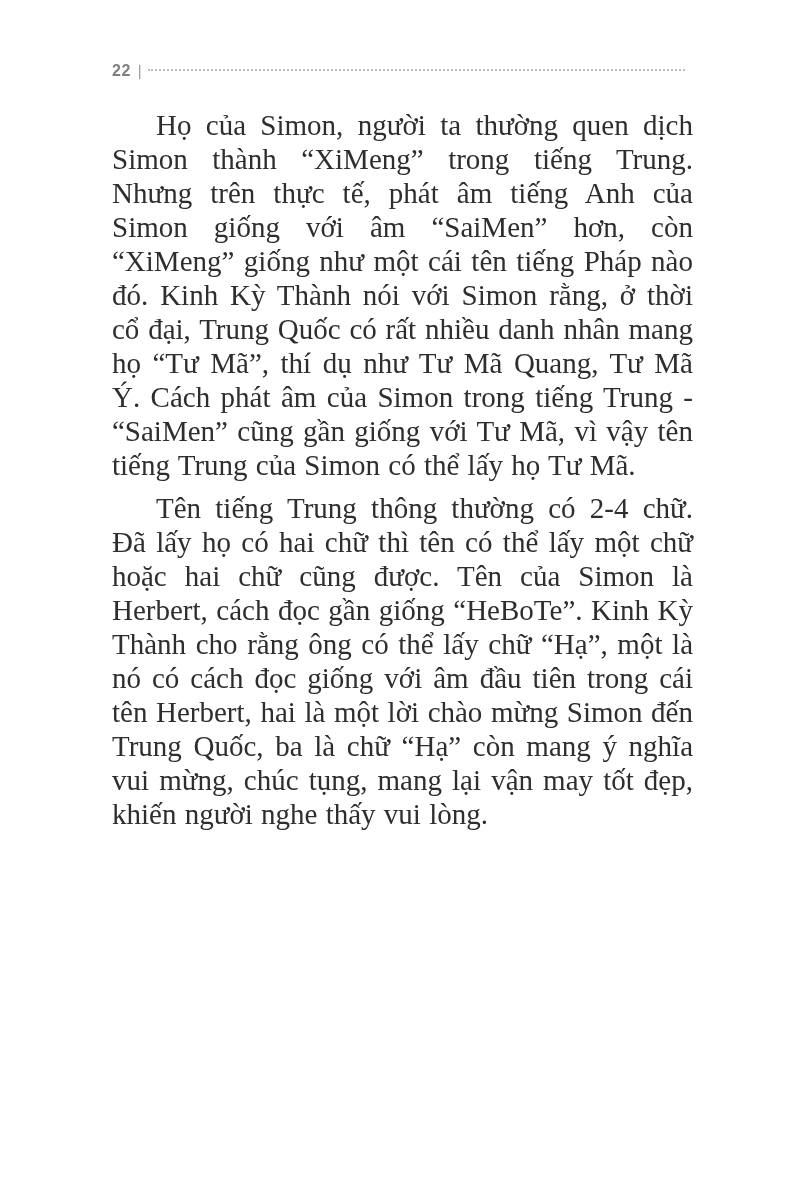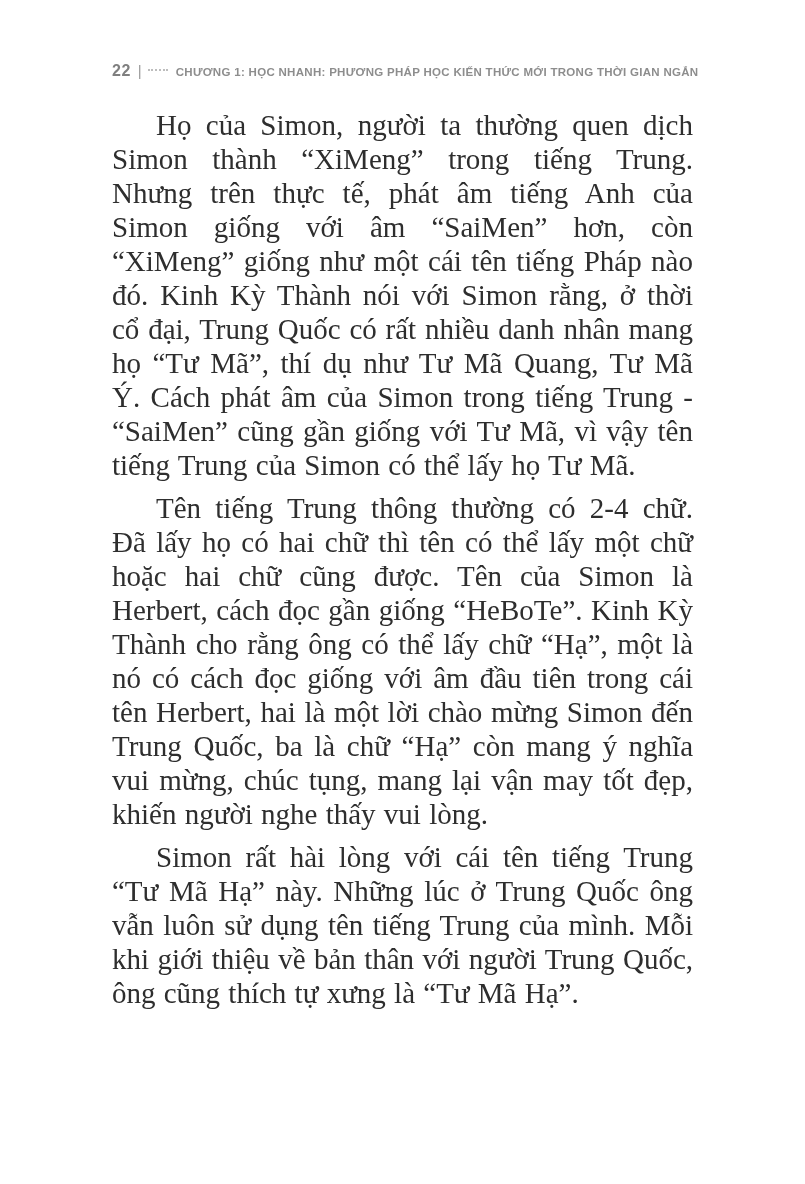--- a/index.html
+++ b/index.html
@@ -68,22 +68,20 @@
 </style>
 </head>
 <body>
 
 <div class="page">
 
   <header class="running-header">
     <span class="page-number">22</span>
     <span class="header-bar">|</span>
     <span class="header-dots"></span>
-    <span class="chapter-title">CHƯƠNG 1: HỌC NHANH: PHƯƠNG PHÁP HỌC KIẾN THỨC MỚI TRONG THỜI GIAN NGẮN</span>
   </header>
 
   <main class="body-text">
     <p>Họ của Simon, người ta thường quen dịch Simon thành “XiMeng” trong tiếng Trung. Nhưng trên thực tế, phát âm tiếng Anh của Simon giống với âm “SaiMen” hơn, còn “XiMeng” giống như một cái tên tiếng Pháp nào đó. Kinh Kỳ Thành nói với Simon rằng, ở thời cổ đại, Trung Quốc có rất nhiều danh nhân mang họ “Tư Mã”, thí dụ như Tư Mã Quang, Tư Mã Ý. Cách phát âm của Simon trong tiếng Trung - “SaiMen” cũng gần giống với Tư Mã, vì vậy tên tiếng Trung của Simon có thể lấy họ Tư Mã.</p>
     <p>Tên tiếng Trung thông thường có 2-4 chữ. Đã lấy họ có hai chữ thì tên có thể lấy một chữ hoặc hai chữ cũng được. Tên của Simon là Herbert, cách đọc gần giống “HeBoTe”. Kinh Kỳ Thành cho rằng ông có thể lấy chữ “Hạ”, một là nó có cách đọc giống với âm đầu tiên trong cái tên Herbert, hai là một lời chào mừng Simon đến Trung Quốc, ba là chữ “Hạ” còn mang ý nghĩa vui mừng, chúc tụng, mang lại vận may tốt đẹp, khiến người nghe thấy vui lòng.</p>
-    <p>Simon rất hài lòng với cái tên tiếng Trung “Tư Mã Hạ” này. Những lúc ở Trung Quốc ông vẫn luôn sử dụng tên tiếng Trung của mình. Mỗi khi giới thiệu về bản thân với người Trung Quốc, ông cũng thích tự xưng là “Tư Mã Hạ”.</p>
   </main>
 
 </div>
 
 </body></html>

